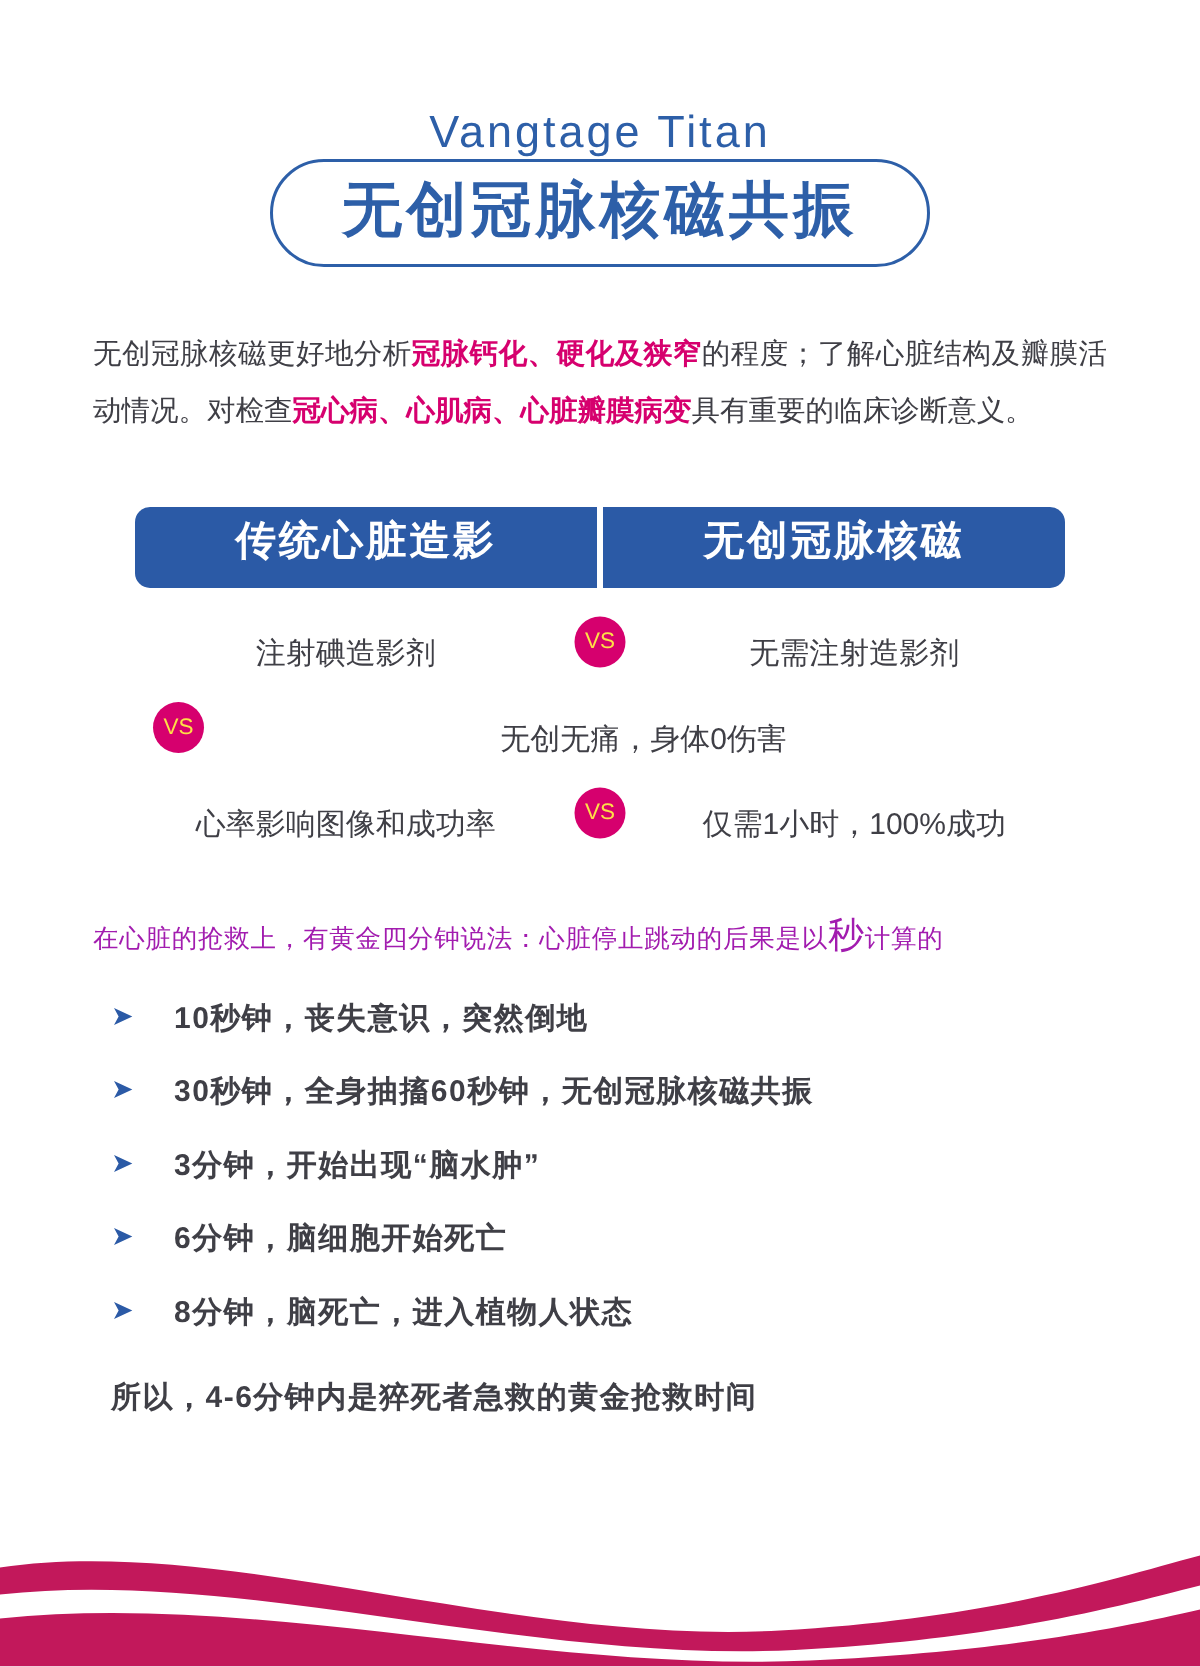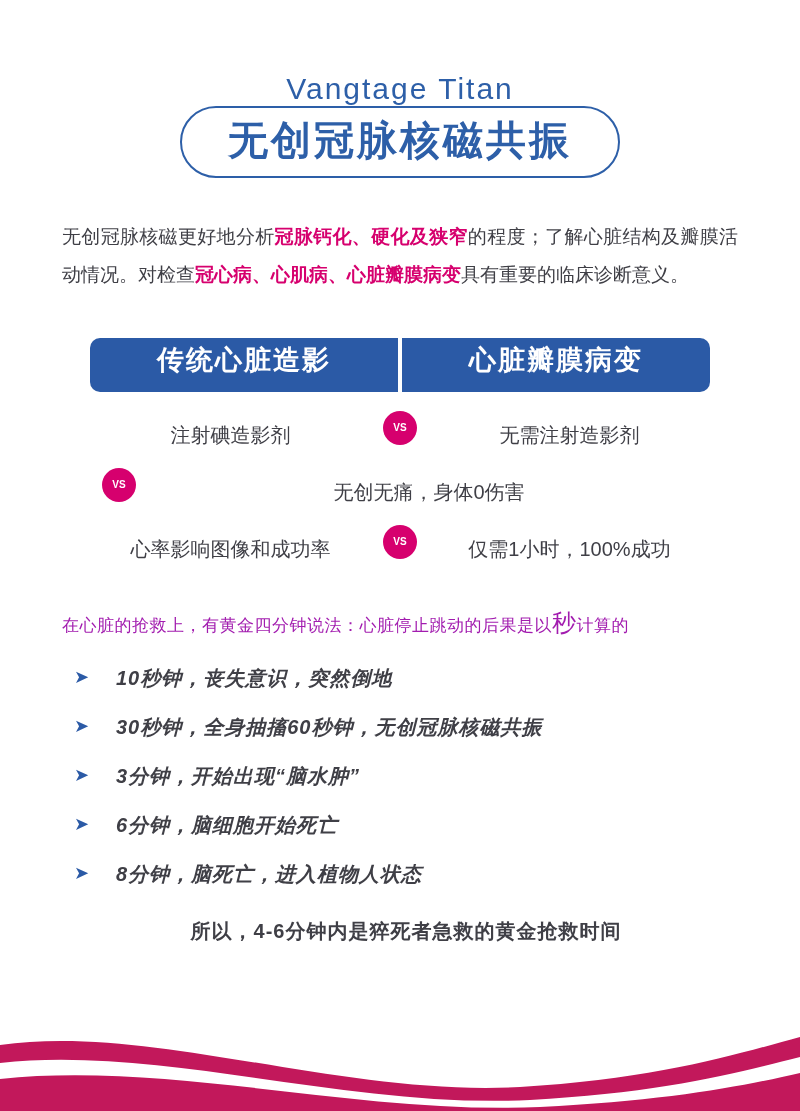--- a/index.html
+++ b/index.html
@@ -88,23 +88,23 @@
     text-align: center;
     font-size: 20px;
     color: #3f3f46;
     margin-top: 16px;
   }
   .vs {
     width: 34px;
     height: 34px;
     border-radius: 50%;
     background: #d6006e;
-    color: #ffffff;
-    font-size: 10px;
-    font-weight: bold;
+    color: #fde047;
+    font-size: 15px;
+    font-weight: normal;
     display: flex;
     align-items: center;
     justify-content: center;
     flex: none;
     margin: 0 12px;
   }
 
   
   .golden {
     margin: 44px 62px 0 62px;
@@ -131,29 +131,27 @@
     font-size: 18px;
     width: 42px;
     flex: none;
     line-height: 1.4;
   }
   .bullet .btext {
     font-size: 20px;
     font-weight: bold;
     color: #3f3f46;
     letter-spacing: 1px;
-    font-style: italic;
   }
   .closing {
     margin: 30px 62px 0 74px;
     font-size: 20px;
     font-weight: bold;
     color: #3f3f46;
     letter-spacing: 1px;
-    text-align: center;
   }
 
   
   .wave {
     position: absolute;
     left: 0;
     bottom: 0;
     width: 800px;
     height: 110px;
   }
@@ -169,21 +167,21 @@
 </div>
 
 <div class="intro">
   <span>无创冠脉核磁更好地分析</span><span class="hl">冠脉钙化、硬化及狭窄</span><span>的程度；了解心脏结构及瓣膜活动情况。对检查</span><span class="hl">冠心病、心肌病、心脏瓣膜病变</span><span>具有重要的临床诊断意义。</span>
 </div>
 
 <div class="compare">
   <div class="compare-head">
     <div class="cell">传统心脏造影</div>
     <div class="divider"></div>
-    <div class="cell">心脏瓣膜病变</div>
+    <div class="cell">无创冠脉核磁</div>
   </div>
 
   <div class="compare-row">
     <div class="side">注射碘造影剂</div>
     <div class="vs">VS</div>
     <div class="side">无需注射造影剂</div>
   </div>
 
   <div class="compare-row">
     <div class="vs">VS</div>

